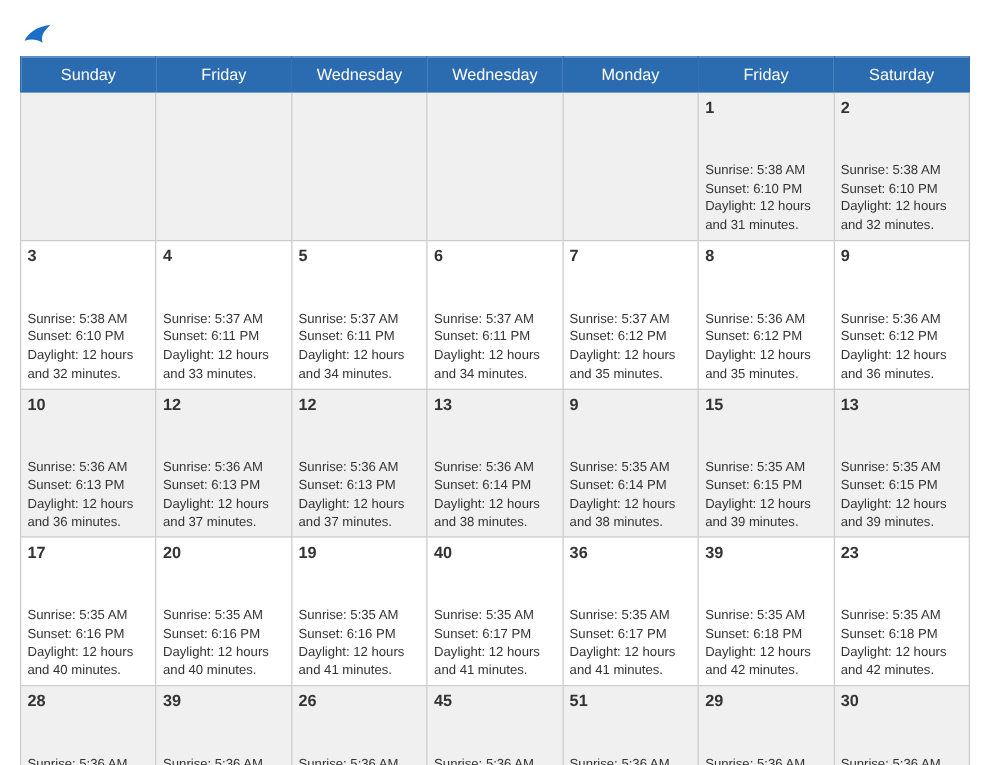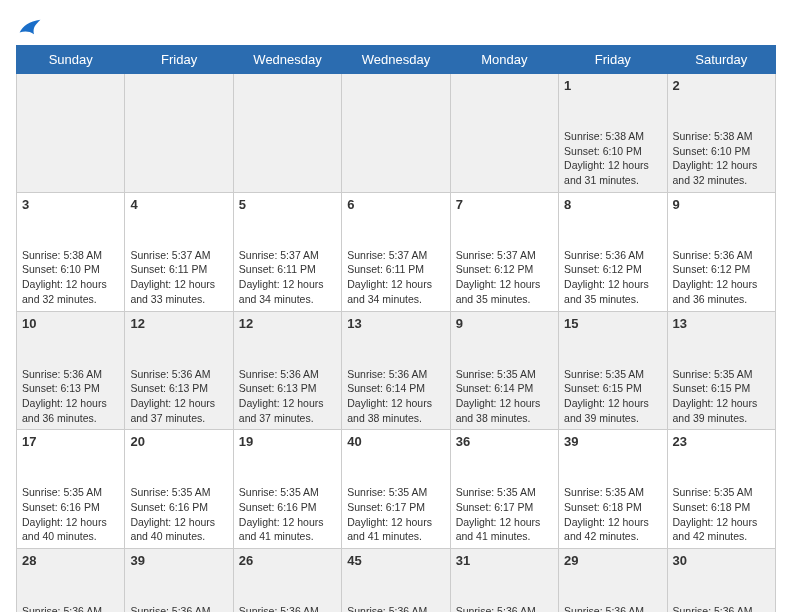--- a/index.html
+++ b/index.html
@@ -283,21 +283,21 @@
 Sunset: 6:20 PM
 Daylight: 12 hours and 43 minutes.</div>
         </td>
         <td>
           <span class="day-num">45</span>
           <div class="day-info" style="white-space: pre-line;">Sunrise: 5:36 AM
 Sunset: 6:20 PM
 Daylight: 12 hours and 44 minutes.</div>
         </td>
         <td>
-          <span class="day-num">31</span>
+          <span class="day-num">51</span>
           <div class="day-info" style="white-space: pre-line;">Sunrise: 5:36 AM
 Sunset: 6:21 PM
 Daylight: 12 hours and 44 minutes.</div>
         </td>
         <td>
           <span class="day-num">29</span>
           <div class="day-info" style="white-space: pre-line;">Sunrise: 5:36 AM
 Sunset: 6:21 PM
 Daylight: 12 hours and 45 minutes.</div>
         </td>

